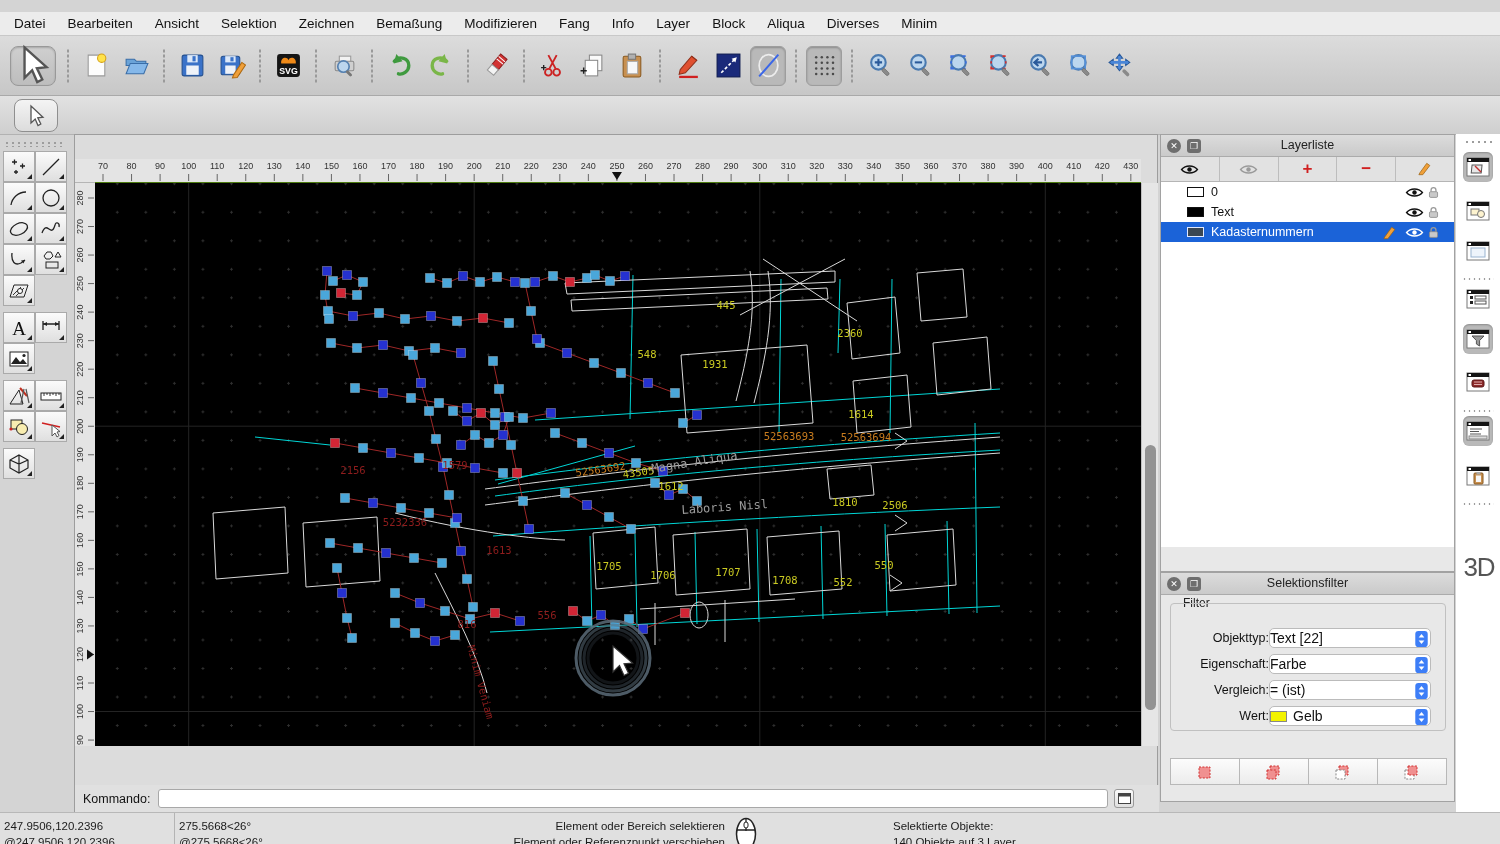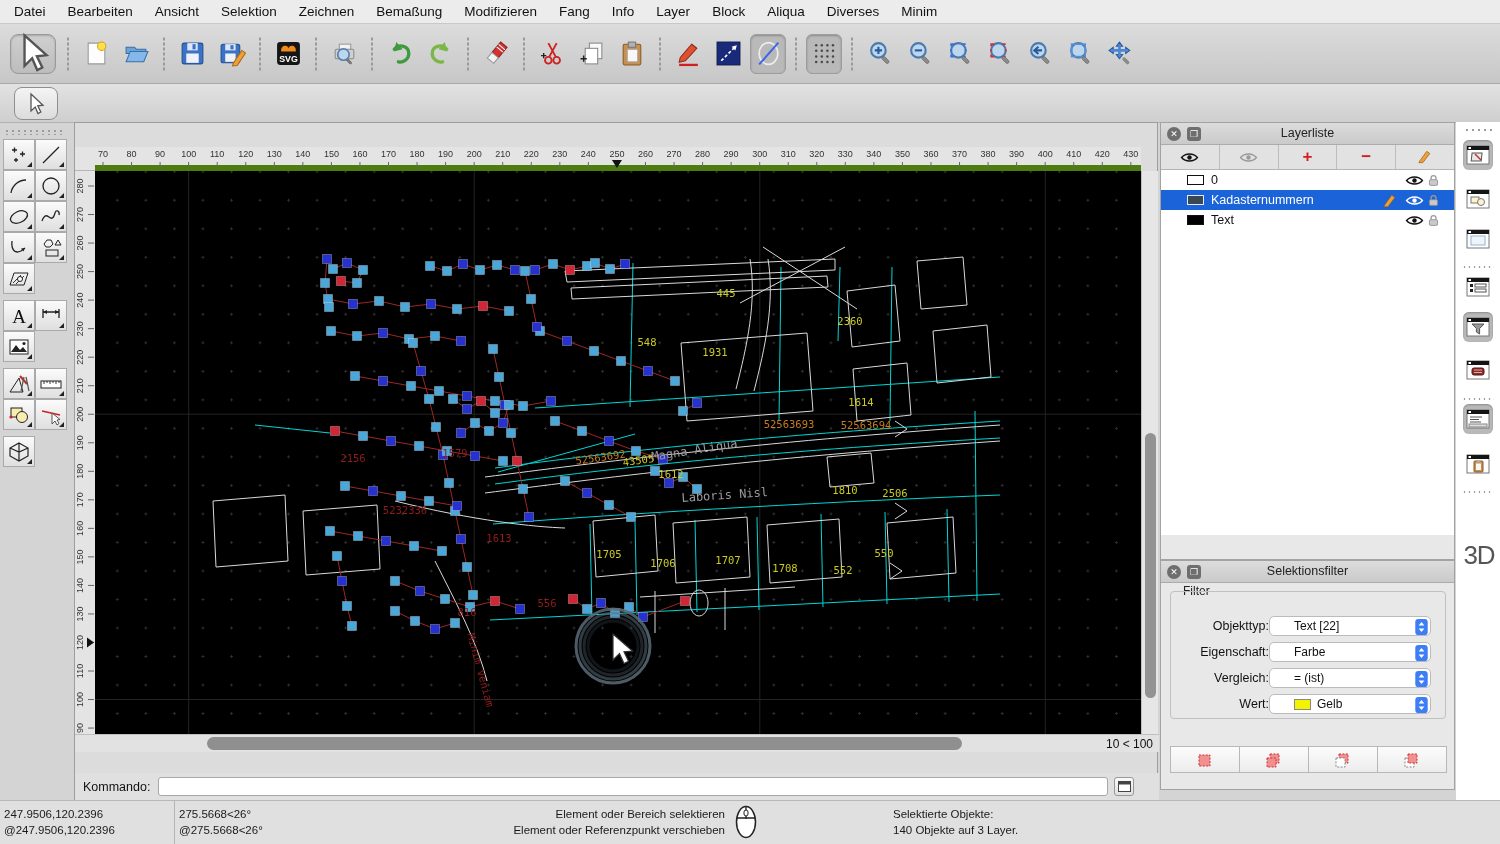--- a/index.html
+++ b/index.html
@@ -1,18 +1,18 @@
 <!DOCTYPE html>
 <html><head>
 <meta charset="utf-8">
 <style>
   * { margin:0; padding:0; box-sizing:border-box; }
   html,body { width:1500px; height:844px; overflow:hidden; background:#d4d4d4;
     font-family:"Liberation Sans", sans-serif; -webkit-font-smoothing:antialiased; }
-  #app { position:relative; width:1500px; height:620px; }
+  #app { position:relative; width:1500px; height:620px;margin-top:12px; }
 
   
   .menubar { position:absolute; left:0; top:0; width:1500px; height:24px;
     background:#ececec; border-bottom:1px solid #c8c8c8;
     display:flex; align-items:center; padding-left:14px; gap:22px;
     font-size:13.5px; color:#111; }
   .menubar span { white-space:nowrap; cursor:default; }
 
   
   .toolbar { position:absolute; left:0; top:24px; width:1500px; height:60px;
@@ -45,21 +45,21 @@
   .pal-btn.sub::after { content:""; position:absolute; right:2px; bottom:2px;
     border-left:5px solid transparent; border-bottom:5px solid #222; }
 
   
   .docwin { position:absolute; left:74px; top:122px; width:1084px; height:678px;
     background:#dcdcdc; border:1px solid #9d9d9d; }
   .doctitle { position:absolute; left:0; top:0; width:100%; height:24px;
     background:linear-gradient(#d8d8d8,#c6c6c6); border-bottom:1px solid #aaa;
     font-size:13px; color:#1a1a1a; text-align:center; line-height:23px; }
   .doctitle .dicon { position:absolute; left:22px; top:4px; width:16px; height:16px; }
-  .hruler { position:absolute; left:20px; top:24px; width:1046px; height:24px; background:#e4e4e4; border-bottom:6px solid #4d7c0f;}
+  .hruler { position:absolute; left:20px; top:24px; width:1046px; height:24px; background:#e4e4e4; border-bottom:1px solid #4d7c0f;}
   .hrcorner { position:absolute; left:0; top:24px; width:20px; height:24px; background:#e4e4e4; border-bottom:1px solid #b5b5b5;}
   .vruler { position:absolute; left:0; top:48px; width:20px; height:563px; background:#e4e4e4; }
   .dcanvas { position:absolute; left:20px; top:48px; width:1046px; height:563px; background:#000;
     background-image:radial-gradient(#2e2e2e 1px, transparent 1.3px);
     background-size:28.55px 28.53px; background-position:8px 15px; }
   .dcanvas svg { position:absolute; left:0; top:0; }
   .vscroll { position:absolute; left:1066px; top:48px; width:17px; height:563px; background:#e6e6e6; border-left:1px solid #c0c0c0; }
   .vthumb { position:absolute; left:2.5px; top:262px; width:11px; height:265px; background:#939393; border-radius:6px; }
   .hscrollrow { position:absolute; left:0; top:611px; width:1084px; height:18px; background:#e2e2e2; border-top:1px solid #c0c0c0;}
   .htrack { position:absolute; left:20px; top:2px; width:1000px; height:13px; background:#e2e2e2; border-radius:7px; }
@@ -95,21 +95,21 @@
   .lrow .ric { position:absolute; width:15px; height:13px; }
   .ric.pen { right:56px; } .ric.eye { right:34px; } .ric.lock { right:12px; }
 
   .filter-panel { left:1160px; top:560px; width:295px; height:230px; }
   .fgroup { position:absolute; left:9px; top:30px; width:276px; height:128px;
     border:1px solid #c0c0c0; border-radius:4px; }
   .fglabel { position:absolute; left:18px; top:23px; font-size:12px; color:#222; background:#e8e8e8; padding:0 4px; }
   .frow { position:absolute; left:20px; width:250px; height:20px; display:flex; align-items:center; }
   .frow .flabel { width:88px; font-size:12.5px; color:#111;text-align:right; }
   .fdd { position:relative; flex:1; height:20px; background:#fff; border:1px solid #bbb; border-radius:5px;
-    font-size:12px; color:#111; display:flex; align-items:center; padding-left:24px; }
+    font-size:14px; color:#111; display:flex; align-items:center; padding-left:0; }
   .fdd .step { position:absolute; right:2px; top:1.5px; }
   .fsw { width:17px; height:11px; background:#f3f300; border:1px solid #888; margin-right:6px; }
   .fbtns { position:absolute; left:9px; bottom:16px; width:276px; height:27px; display:flex; }
   .fbtn { flex:1; border:1px solid #b8b8b8; margin-right:-1px; background:linear-gradient(#fcfcfc,#ececec);
     display:flex; align-items:center; justify-content:center; }
   .fbtn svg { width:18px; height:16px; }
 
   
   .dockstrip { position:absolute; left:1456px; top:122px; width:44px; height:678px; background:#ffffff; }
   .ds-handle { position:absolute; left:8px; top:6px; width:30px; height:5px;
@@ -822,26 +822,20 @@
           <circle cx="518" cy="475" r="37" stroke="#5a6b78" fill="none" stroke-width="3" opacity="0.85"></circle>
           <circle cx="518" cy="475" r="33" stroke="#5a6b78" fill="none" stroke-width="3" opacity="0.55"></circle>
           <circle cx="518" cy="475" r="29" stroke="#5a6b78" fill="none" stroke-width="3" opacity="0.35"></circle>
           <circle cx="518" cy="475" r="25" stroke="#5a6b78" fill="none" stroke-width="3" opacity="0.2"></circle>
           <path d="M518,463 l0,26 l6.5,-6.5 l4.5,10 l4.5,-2.2 l-4.5,-9.5 l8.5,-0.8 Z" fill="#fff" stroke="#333" stroke-width="1.2"></path>
         </svg>
     </div>
     <div class="vscroll">
         <div class="vthumb"></div>
       </div>
-    <div class="hscrollrow">
-      <div class="htrack">
-          <div class="hthumb"></div>
-        </div>
-      <div class="zoomstatus">10 &lt; 100</div>
-    </div>
     <div class="cmdrow">
       <span>Kommando:</span>
       <div class="cmdinput"></div>
       <div class="cmdbtn">
         <svg viewBox="0 0 13 11">
             <rect x="0.5" y="0.5" width="12" height="10" fill="#fff" stroke="#444"></rect>
             <rect x="0.5" y="0.5" width="12" height="3" fill="#444"></rect>
           </svg>
       </div>
     </div>
@@ -884,41 +878,41 @@
           <span>0</span>
           <div class="ric eye"><svg viewBox="0 0 24 16" style="width:19px;height:13px">
               <path d="M2 8 C7 2 17 2 22 8 C17 14 7 14 2 8 Z" fill="none" stroke="#111" stroke-width="1.8"></path>
               <circle cx="12" cy="8" r="2.8" fill="#111"></circle>
             </svg></div>
           <div class="ric lock"><svg viewBox="0 0 16 16" style="width:13px;height:13px">
               <rect x="3" y="7" width="10" height="7" rx="1.5" fill="#c9c9c9" stroke="#8a8a8a"></rect>
               <path d="M5 7 V5 a3 3 0 0 1 6 0 V7" fill="none" stroke="#9a9a9a" stroke-width="1.6"></path>
             </svg></div>
         </div>
+        <div class="lrow">
+          <div class="lsw" style="background: rgb(0, 0, 0);"></div>
+          <span>Text</span>
+          <div class="ric eye"><svg viewBox="0 0 24 16" style="width:19px;height:13px">
+              <path d="M2 8 C7 2 17 2 22 8 C17 14 7 14 2 8 Z" fill="none" stroke="#111" stroke-width="1.8"></path>
+              <circle cx="12" cy="8" r="2.8" fill="#111"></circle>
+            </svg></div>
+          <div class="ric lock"><svg viewBox="0 0 16 16" style="width:13px;height:13px">
+              <rect x="3" y="7" width="10" height="7" rx="1.5" fill="#c9c9c9" stroke="#8a8a8a"></rect>
+              <path d="M5 7 V5 a3 3 0 0 1 6 0 V7" fill="none" stroke="#9a9a9a" stroke-width="1.6"></path>
+            </svg></div>
+        </div>
         <div class="lrow sel">
           <div class="lsw" style="background: rgb(59, 71, 82); border-color: rgb(223, 232, 255);"></div>
           <span>Kadasternummern</span>
           <div class="ric pen"><svg viewBox="0 0 16 16" style="width:14px;height:14px">
               <path d="M2 14 L10 3 L13.5 5.5 L5.5 16 L1 16 Z" fill="#f0a03a" stroke="#9a6010" stroke-width="0.8" transform="translate(0,-1.5)"></path>
             </svg></div>
           <div class="ric eye"><svg viewBox="0 0 24 16" style="width:19px;height:13px">
               <path d="M2 8 C7 2 17 2 22 8 C17 14 7 14 2 8 Z" fill="none" stroke="#fff" stroke-width="1.8"></path>
               <circle cx="12" cy="8" r="2.8" fill="#fff"></circle>
-            </svg></div>
-          <div class="ric lock"><svg viewBox="0 0 16 16" style="width:13px;height:13px">
-              <rect x="3" y="7" width="10" height="7" rx="1.5" fill="#c9c9c9" stroke="#8a8a8a"></rect>
-              <path d="M5 7 V5 a3 3 0 0 1 6 0 V7" fill="none" stroke="#9a9a9a" stroke-width="1.6"></path>
-            </svg></div>
-        </div>
-        <div class="lrow">
-          <div class="lsw" style="background: rgb(0, 0, 0);"></div>
-          <span>Text</span>
-          <div class="ric eye"><svg viewBox="0 0 24 16" style="width:19px;height:13px">
-              <path d="M2 8 C7 2 17 2 22 8 C17 14 7 14 2 8 Z" fill="none" stroke="#111" stroke-width="1.8"></path>
-              <circle cx="12" cy="8" r="2.8" fill="#111"></circle>
             </svg></div>
           <div class="ric lock"><svg viewBox="0 0 16 16" style="width:13px;height:13px">
               <rect x="3" y="7" width="10" height="7" rx="1.5" fill="#c9c9c9" stroke="#8a8a8a"></rect>
               <path d="M5 7 V5 a3 3 0 0 1 6 0 V7" fill="none" stroke="#9a9a9a" stroke-width="1.6"></path>
             </svg></div>
         </div>
       </div>
   </div>
 
   <div class="panel filter-panel">

